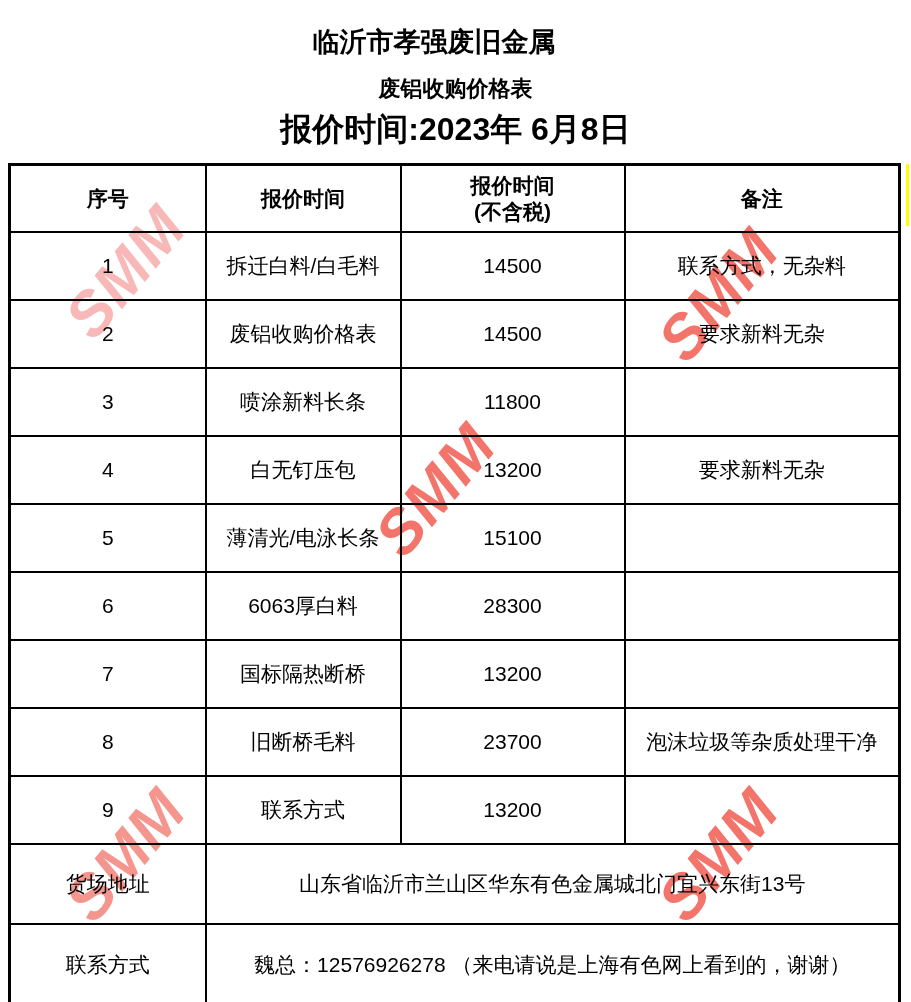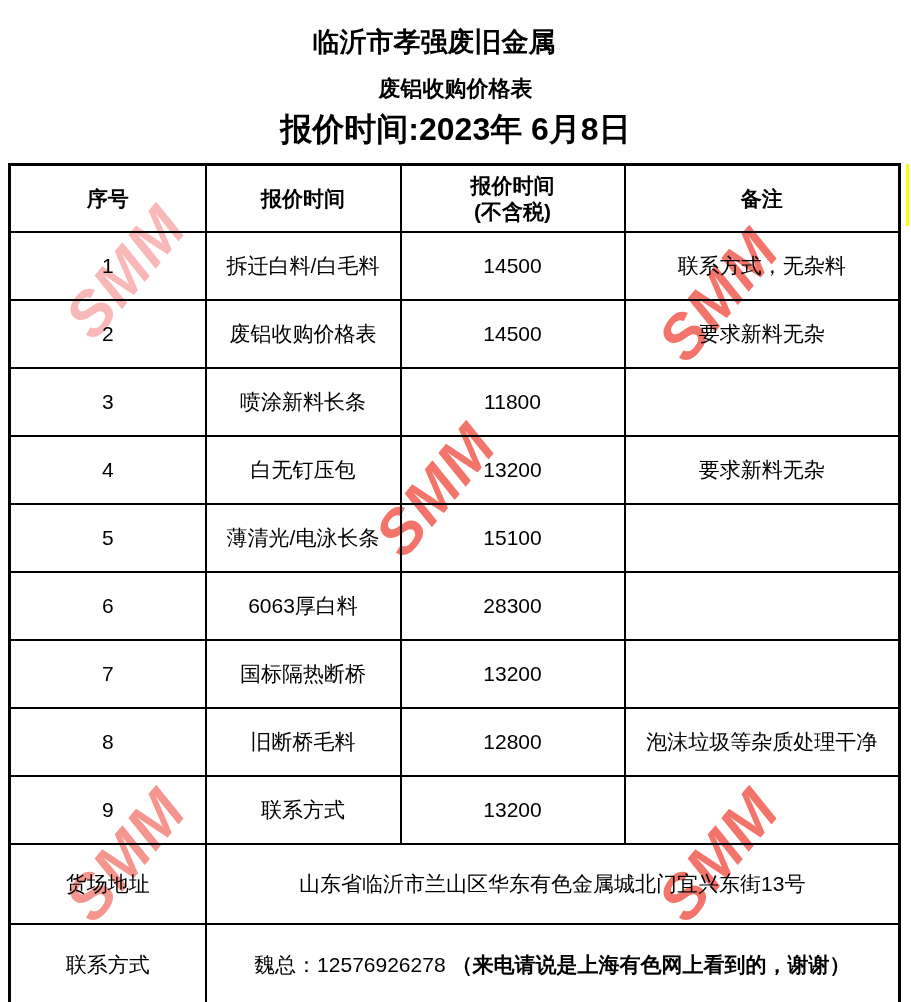--- a/index.html
+++ b/index.html
@@ -53,21 +53,21 @@
   table.price-table{border:3px solid #000;}
   .col-no{width:196px;}
   .col-product{width:195px;}
   .col-price{width:224px;}
   .col-remark{width:275px;}
   tr.hdr td{font-weight:bold;height:61px;}
   tr.data td{height:62px;}
   tr.addr td{height:74px;}
   tr.contact td{height:75px;}
   td.left-cell{text-align:left;padding-left:9px;}
-  .bold-part{font-weight:bold;}
+  .bold-part{font-weight:normal;}
   
   .edge-highlight{
     position:absolute;left:906px;top:164px;width:3px;height:62px;
     background:#ffff00;z-index:2;
   }
 </style>
 </head>
 <body>
 
 <div id="canvas">
@@ -140,21 +140,21 @@
         </tr>
         <tr class="data">
           <td>7</td>
           <td>国标隔热断桥</td>
           <td>13200</td>
           <td></td>
         </tr>
         <tr class="data">
           <td>8</td>
           <td>旧断桥毛料</td>
-          <td>12800</td>
+          <td>23700</td>
           <td>泡沫垃圾等杂质处理干净</td>
         </tr>
         <tr class="data">
           <td>9</td>
           <td>联系方式</td>
           <td>13200</td>
           <td></td>
         </tr>
 
         <tr class="addr">

